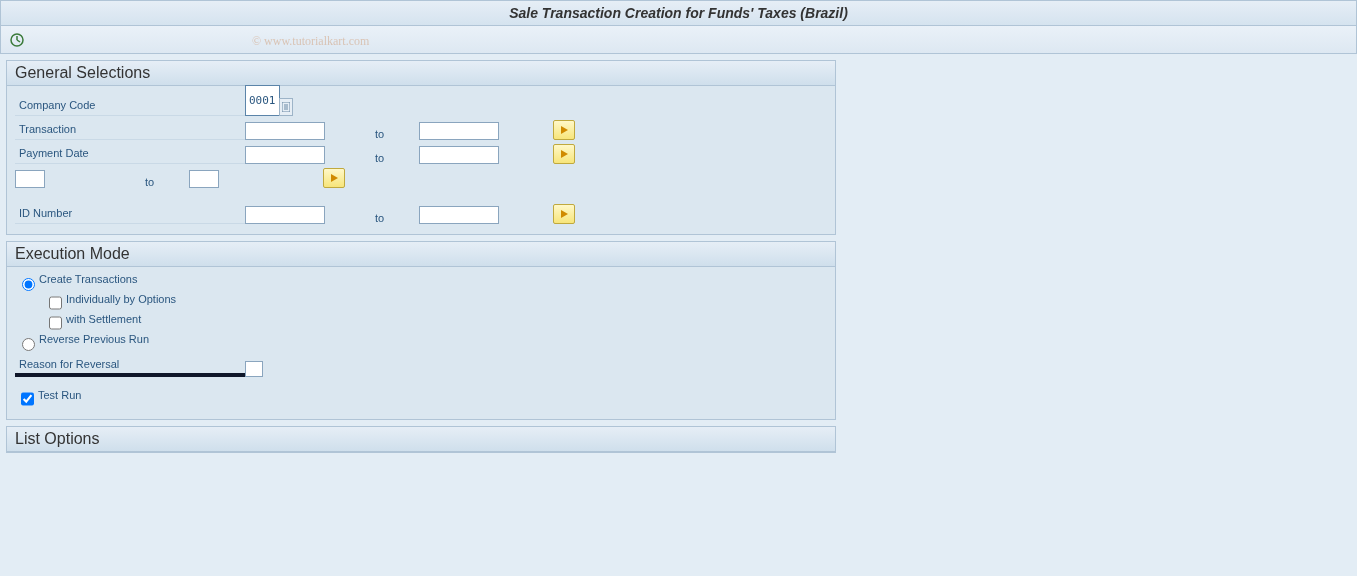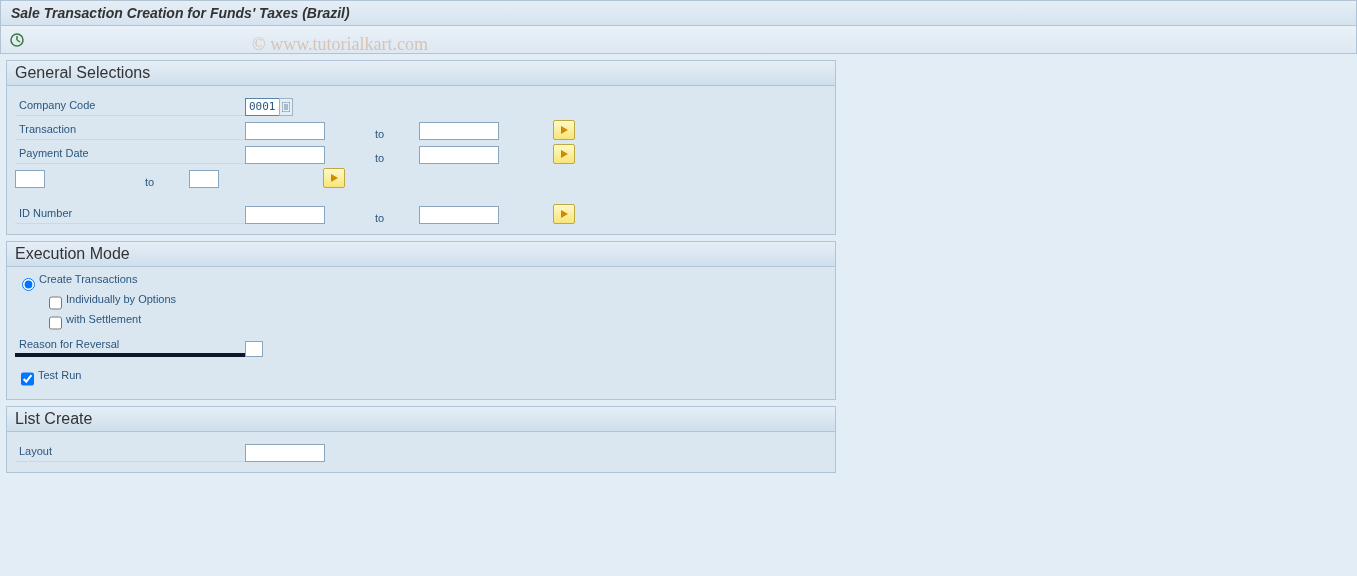--- a/index.html
+++ b/index.html
@@ -14,20 +14,21 @@
     overflow: hidden;
   }
   .titlebar {
     background: linear-gradient(#e6eef6, #d5e3ef);
     border: 1px solid #b0c4d6;
     padding: 4px 10px;
     font-style: italic;
     font-weight: bold;
     font-size: 14px;
     color: #333;
+    text-align: center;
   }
   .toolbar {
     background: linear-gradient(#eaf1f8, #dde8f2);
     border: 1px solid #b0c4d6;
     border-top: none;
     padding: 4px 8px;
     height: 28px;
     display: flex;
     align-items: center;
   }
@@ -81,21 +82,21 @@
   .inp.w80 { width: 80px; }
   .inp.w30 { width: 30px; }
   .inp.w18 { width: 18px; height:16px; }
   .sel {
     border: 1px solid #5b84a9;
     background: #fff;
     padding: 0 3px;
     font-family: monospace;
     font-size: 11px;
     color: #2a567f;
-    height: 18px;
+    height: 31px;
     line-height: 16px;
     display: inline-flex;
     align-items: center;
   }
   .f4 {
     width: 14px; height: 18px;
     border: 1px solid #9db4c8;
     background: #e6eef5;
     display:inline-flex;align-items:center;justify-content:center;
     margin-left: -1px;
@@ -131,21 +132,21 @@
     display: flex;
     height: 20px;
     padding-left: 2px;
     color: #2a567f;
   }
   .opt-row.indent { padding-left: 30px; }
   .spacer { height: 12px; }
   .watermark {
     position: absolute;
     left: 252px; top: 34px;
-    font-size: 18px;
+    font-size: 12px;
     color: rgba(200,120,60,0.35);
     pointer-events: none;
     font-family: Georgia, serif;
   }
 </style>
 </head>
 <body>
 
 <div class="titlebar">Sale Transaction Creation for Funds' Taxes (Brazil)</div>
 
@@ -225,35 +226,33 @@
         <span>Create Transactions</span>
       </div>
       <div class="opt-row indent">
         <input type="checkbox" class="check" style="">
         <span>Individually by Options</span>
       </div>
       <div class="opt-row indent">
         <input type="checkbox" class="check" style="">
         <span>with Settlement</span>
       </div>
+      <div class="opt-row">
+        <input type="radio" class="radio" name="mode" style="">
+        <span>Reverse Previous Run</span>
+      </div>
       <div class="row">
         <div class="label noline" style="border-bottom:4px solid #0f172a;">Reason for Reversal</div>
         <input class="inp w18" style="">
       </div>
       <div class="spacer"></div>
       <div class="opt-row">
         <input type="checkbox" class="check" checked="" style="">
         <span>Test Run</span>
       </div>
     </div>
   </div>
 
   <div class="groupbox">
-    <div class="group-title">List Create</div>
-    <div class="group-body">
-      <div class="row">
-        <div class="label">Layout</div>
-        <input class="inp w80" style="">
-      </div>
-    </div>
+    <div class="group-title">List Options</div>
   </div>
 
 </div>
 
 </body></html>

